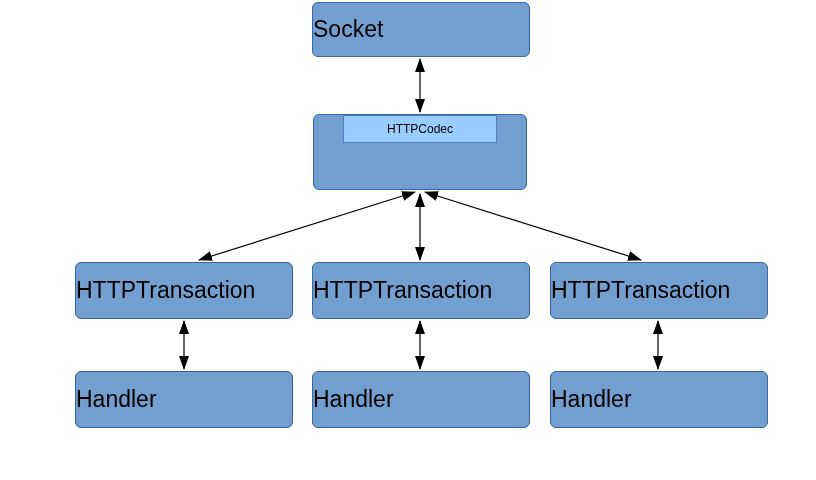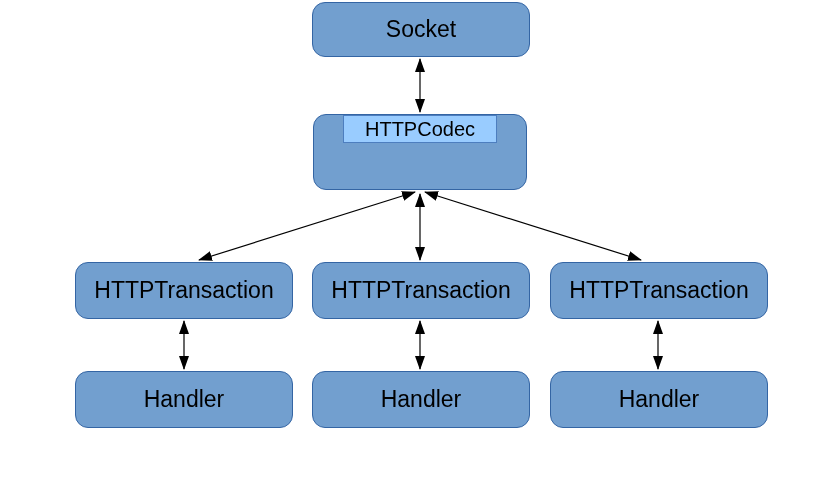--- a/index.html
+++ b/index.html
@@ -36,24 +36,24 @@
   }
   .arrowhead {
     fill: var(--arrow);
     stroke: none;
   }
   .node {
     position: absolute;
     box-sizing: border-box;
     background: var(--node-fill);
     border: 1.5px solid var(--node-border);
-    border-radius: 13px;
+    border-radius: 6px;
     display: flex;
     align-items: center;
-    justify-content: center;
+    justify-content: flex-start;
     color: var(--text);
     font-size: 23px;
     line-height: 1;
     text-align: center;
   }
   .node-session {
     padding-top: 28px;
   }
   .codec {
     position: absolute;
@@ -63,21 +63,21 @@
     transform: translateX(-50%);
     width: 154px;
     height: 28px;
     background: var(--codec-fill);
     border: 1px solid var(--codec-border);
     border-radius: 0;
     display: flex;
     align-items: center;
     justify-content: center;
     color: var(--text);
-    font-size: 20px;
+    font-size: 12px;
     line-height: 1;
   }
 </style>
 </head>
 <body>
 
 <div class="canvas">
 
   <svg class="edges-layer" width="816" height="480" viewBox="0 0 816 480" xmlns="http://www.w3.org/2000/svg">
     <defs>

